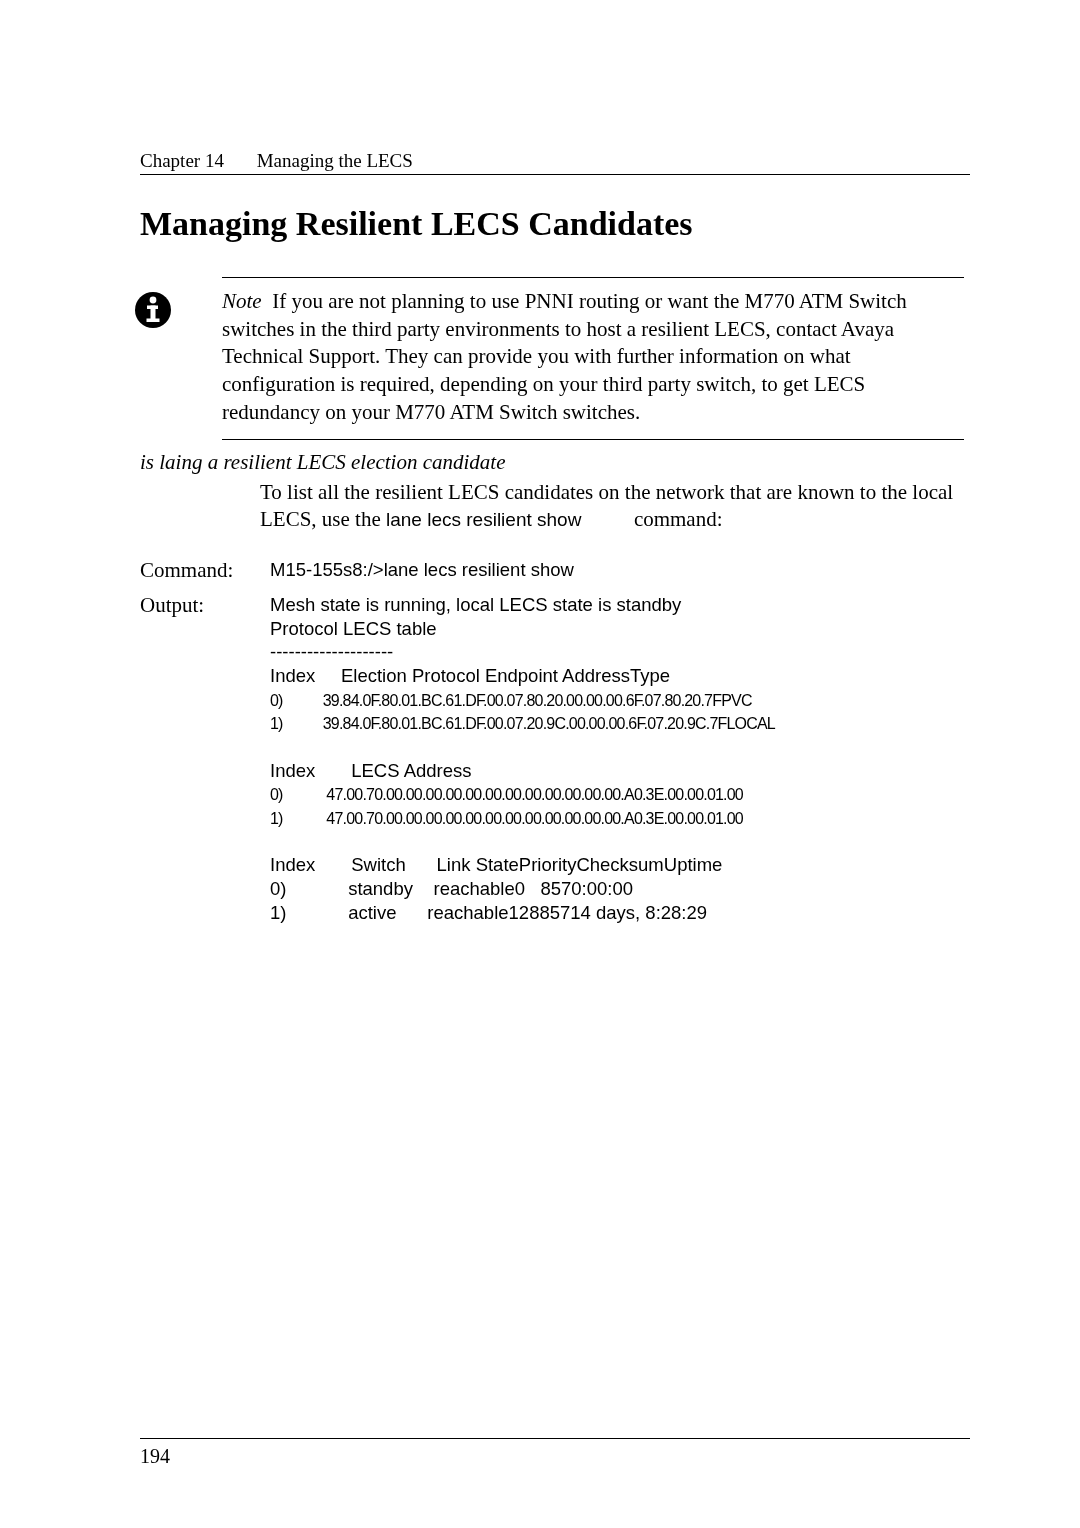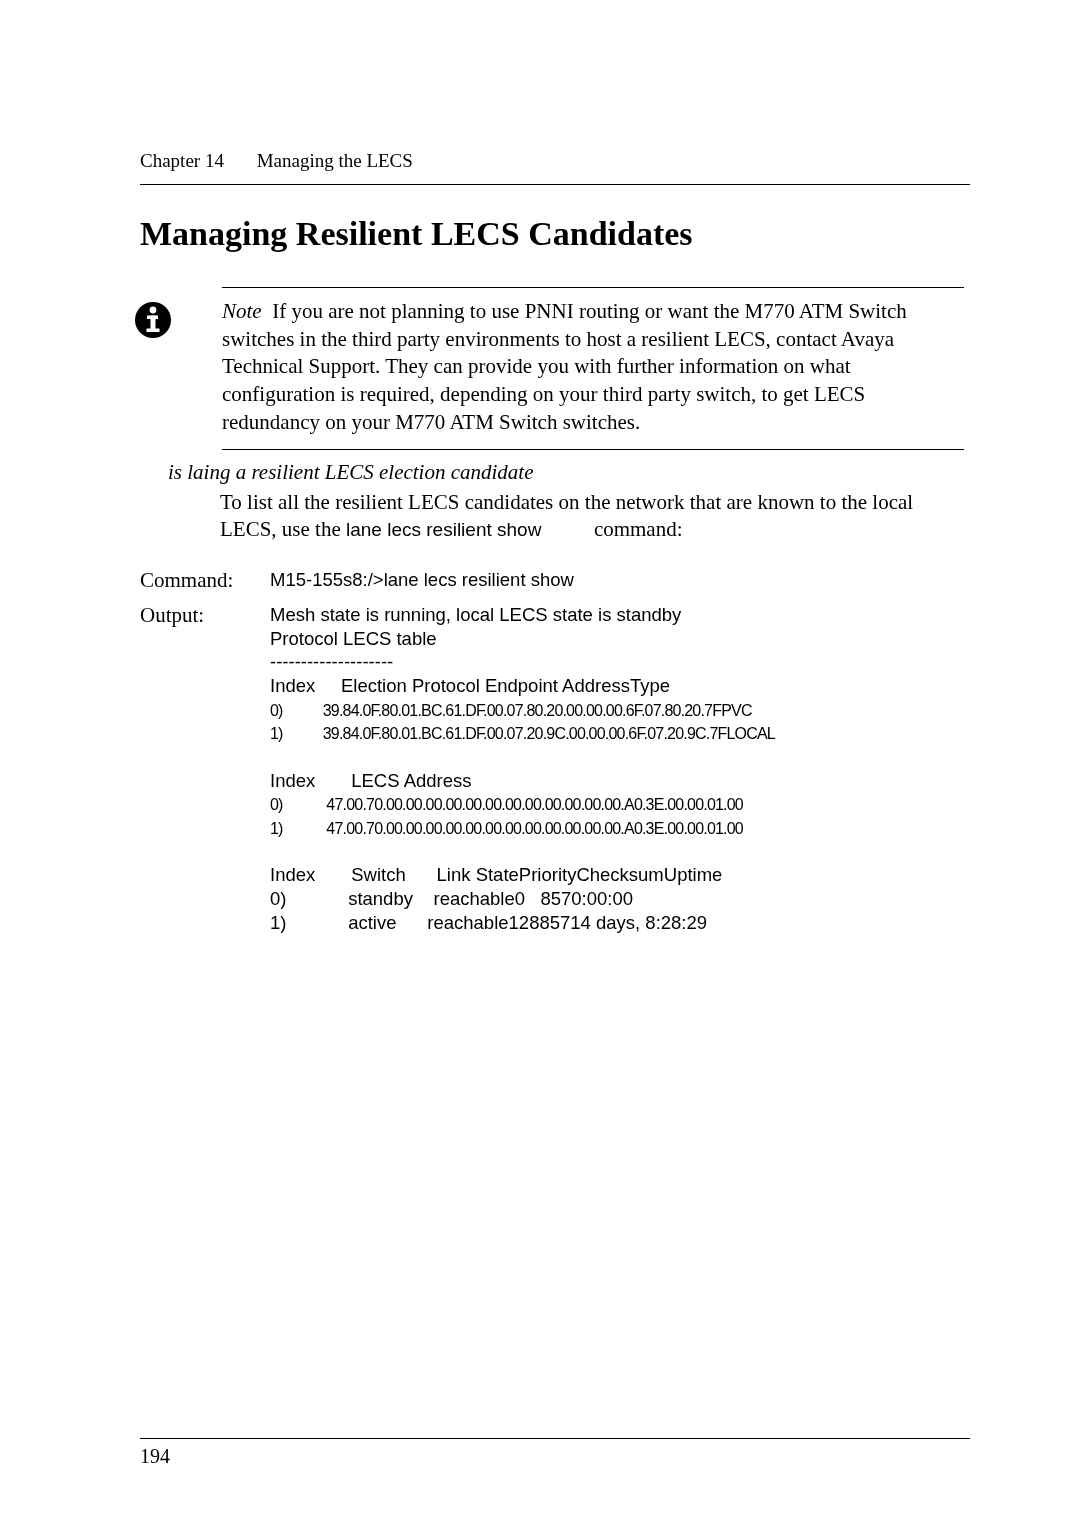--- a/index.html
+++ b/index.html
@@ -16,21 +16,21 @@
     position: relative;
     width: 1080px;
     height: 1528px;
     box-sizing: border-box;
     padding: 150px 110px 60px 140px;
   }
   .running-head {
     font-family: "Palatino Linotype", "Book Antiqua", Palatino, serif;
     font-size: 19px;
     color: #000;
-    margin-bottom: 12px;
+    margin-bottom: 2px;
   }
   .running-head .chap {
     display: inline-block;
     margin-right: 28px;
   }
   .rule {
     border: none;
     border-top: 1.5px solid #000;
     margin: 0 0 30px 0;
   }
@@ -74,30 +74,29 @@
     font-family: "Palatino Linotype", "Book Antiqua", Palatino, serif;
     font-size: 21px;
     line-height: 1.32;
     margin-top: 30px;
     margin-bottom: 26px;
   }
   .subhead-row {
     display: flex;
     align-items: baseline;
     margin-top: 10px;
-    margin-left: 28px;
   }
   .h3 {
     font-family: "Palatino Linotype", "Book Antiqua", Palatino, serif;
     font-style: italic;
     font-size: 21px;
     flex: 0 0 auto;
   }
   .body-para2 {
-    margin-left: 80px;
+    margin-left: 120px;
     margin-right: 6px;
     font-family: "Palatino Linotype", "Book Antiqua", Palatino, serif;
     font-size: 21px;
     line-height: 1.32;
     margin-top: 4px;
   }
   .cmd-inline {
     font-family: Arial, Helvetica, sans-serif;
     font-size: 19px;
   }

